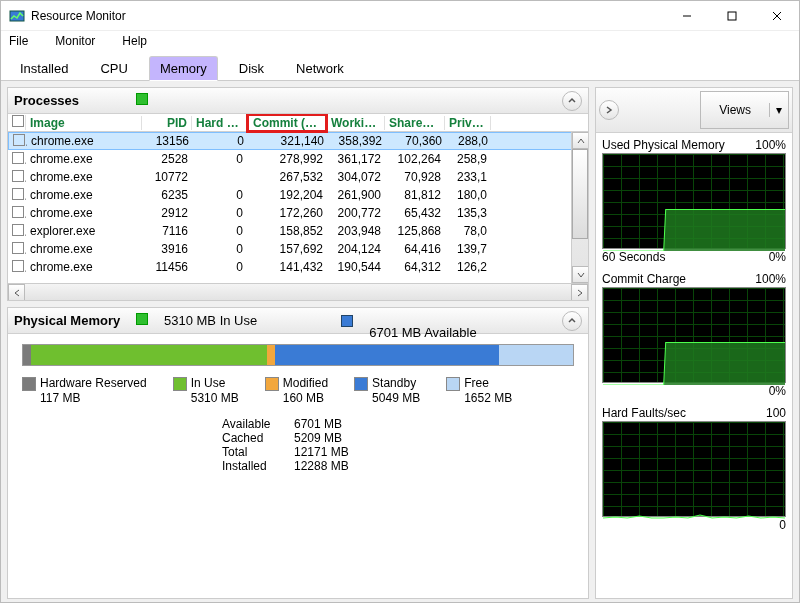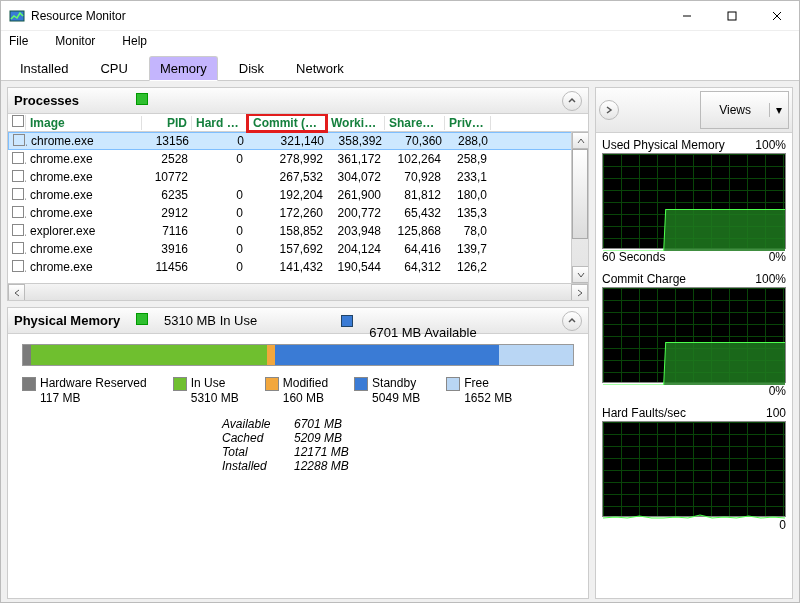--- a/index.html
+++ b/index.html
@@ -51,21 +51,21 @@
   .membar > div { height:100%; }
   .seg-res {background:#7b7b7b; width:8px;}
   .seg-use {background:#6fbf2f; flex: 5310;}
   .seg-mod {background:#f2a73d; flex: 160;}
   .seg-stb {background:#3a7bd5; flex: 5049;}
   .seg-free{background:#b9d6f4; flex: 1652;}
   .legend { display:flex; gap:26px; margin-top:10px; }
   .legend .it { display:flex; flex-direction:column; font-size:12px; }
   .legend .sw { width:14px; height:14px; display:inline-block; margin-right:4px; border:1px solid #888; vertical-align:middle;}
   .memstats { margin:12px 0 0 200px; }
-  .memstats div { display:flex; gap:12px;font-style:italic; }
+  .memstats div { display:flex; gap:12px; }
   .memstats .k { width:60px; }
   
   .right-head { display:flex; align-items:center; padding:3px; gap:4px; border-bottom:1px solid #d0d0d0; background:linear-gradient(#fdfdfd,#e8e8e8);}
   .views-btn { display:flex; align-items:center; border:1px solid #bbb; background:linear-gradient(#fff,#e6e6e6); height:38px; }
   .views-btn .lbl { padding:0 18px; border-right:1px solid #bbb; }
   .views-btn .dd { width:18px; text-align:center; }
   .charts { padding:4px 6px; overflow:hidden; }
   .chart-block { margin-bottom:6px; }
   .chart-title { display:flex; justify-content:space-between; font-size:12px; padding:1px 0;}
   .chart-canvas { width:100%; height:96px; background:#000; position:relative; border:1px solid #888; }

